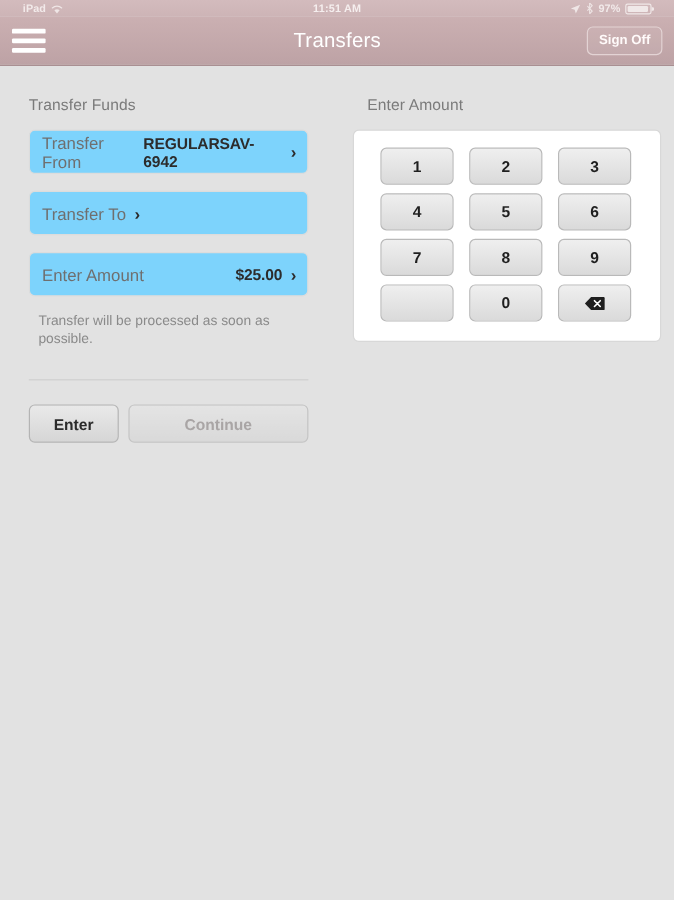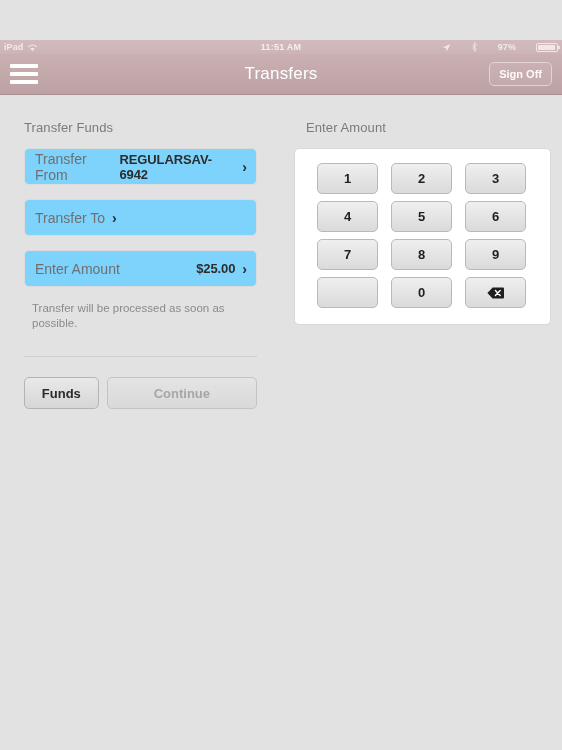--- a/index.html
+++ b/index.html
@@ -19,35 +19,34 @@
     background: #e2e2e2;
   }
 
   
   .statusbar {
     position: relative;
     height: 14px;
     background: linear-gradient(to bottom, #d3bbbd 0%, #cdb4b6 100%);
     display: flex;
     align-items: center;
-    padding: 0 4px;
+    padding: 0 19px;
     font-size: 9px;
     color: #f2eaea;
     letter-spacing: .1px;
-    margin-top: 40px;
   }
   .sb-left { display: flex; align-items: center; gap: 4px; }
   .sb-center {
     position: absolute; left: 0; right: 0; top: 0; bottom: 0;
     display: flex; align-items: center; justify-content: center;
     font-size: 9px; font-weight: bold; color: #f5eeee;
     letter-spacing: .2px;
   }
   .sb-right {
-    margin-left: auto; display: flex; align-items: center; gap: 20px;
+    margin-left: auto; display: flex; align-items: center; gap: 4px;
     position: relative; z-index: 2;
   }
   .sb-label { font-size: 9px; font-weight: bold; }
   .wifi-ico, .loc-ico, .bt-ico { display: block; }
   .batt {
     width: 22px; height: 9px;
     border: 1px solid #f0e8e8;
     border-radius: 2px;
     position: relative;
     padding: 1px;
@@ -274,21 +273,21 @@
         <span class="row-label">Enter Amount</span>
         <span class="row-value">$25.00</span>
         <span class="chevron">›</span>
       </div>
 
       <div class="note">Transfer will be processed as soon as possible.</div>
 
       <div class="hr"></div>
 
       <div class="actions">
-        <div class="btn btn-cancel">Funds</div>
+        <div class="btn btn-cancel">Enter</div>
         <div class="btn btn-continue">Continue</div>
       </div>
     </div>
 
     <div class="divider"></div>
 
     <div class="pane-right">
       <div class="section-title">Enter Amount</div>
 
       <div class="keypad-panel">

